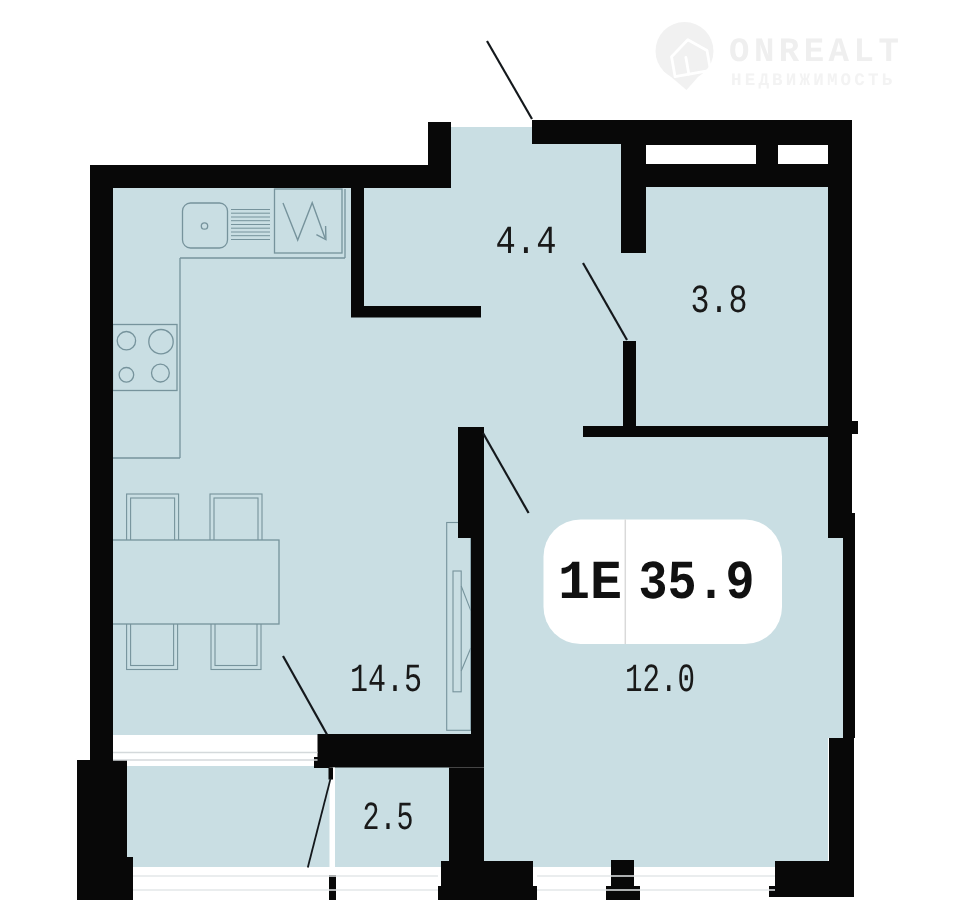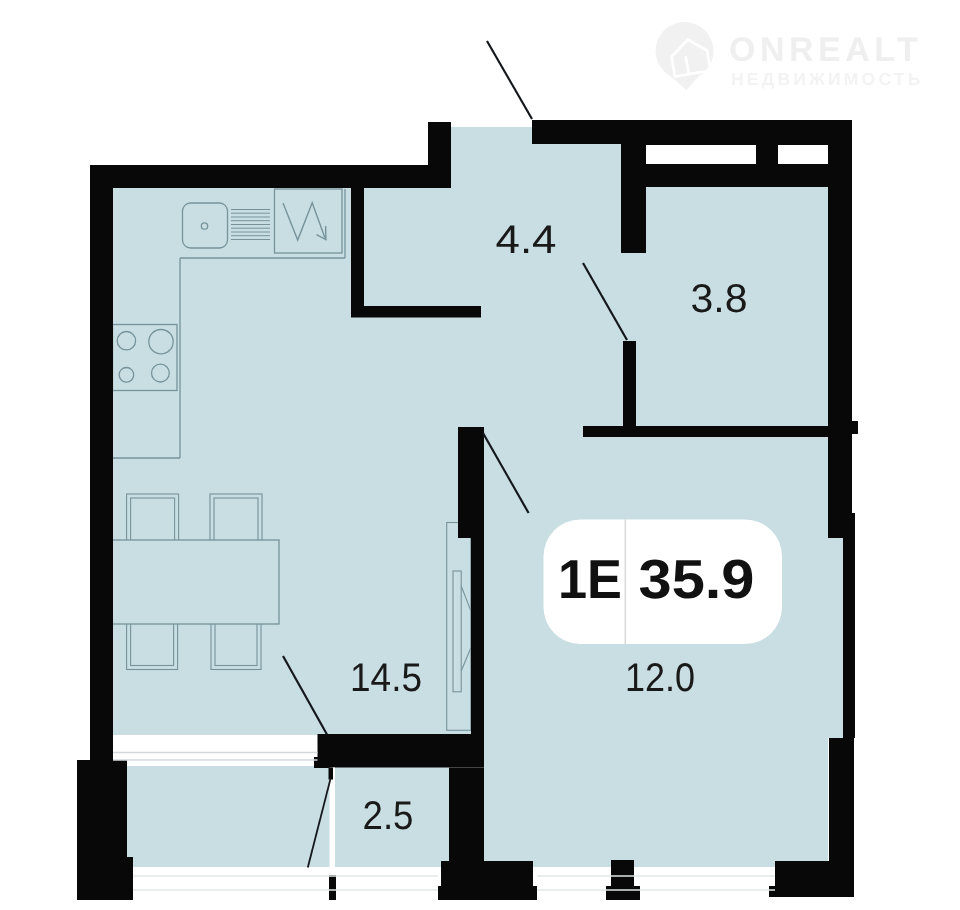--- a/index.html
+++ b/index.html
@@ -1,16 +1,16 @@
 <!DOCTYPE html>
 <html><head>
 <meta charset="utf-8">
 <style>
   html,body{margin:0;padding:0;background:#ffffff;}
-  .page{width:844px;height:910px;position:relative;font-family:Liberation Sans, sans-serif;}
+  .page{width:844px;height:910px;position:relative;font-family:Liberation Mono, monospace;}
   svg{display:block;}
 </style>
 </head>
 <body>
 <div class="page">
 <svg width="960" height="910" text-rendering="geometricPrecision" viewBox="0 0 960 910" xmlns="http://www.w3.org/2000/svg">
 
 <rect x="0" y="0" width="960" height="910" fill="#ffffff"></rect>
 
 <g>

